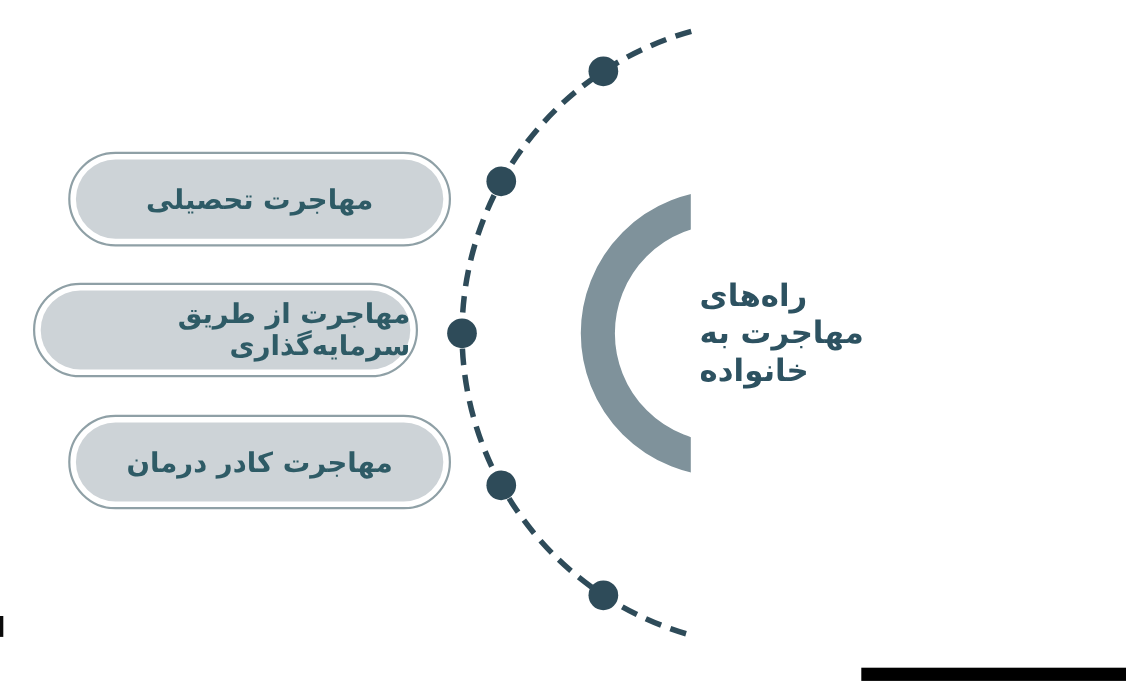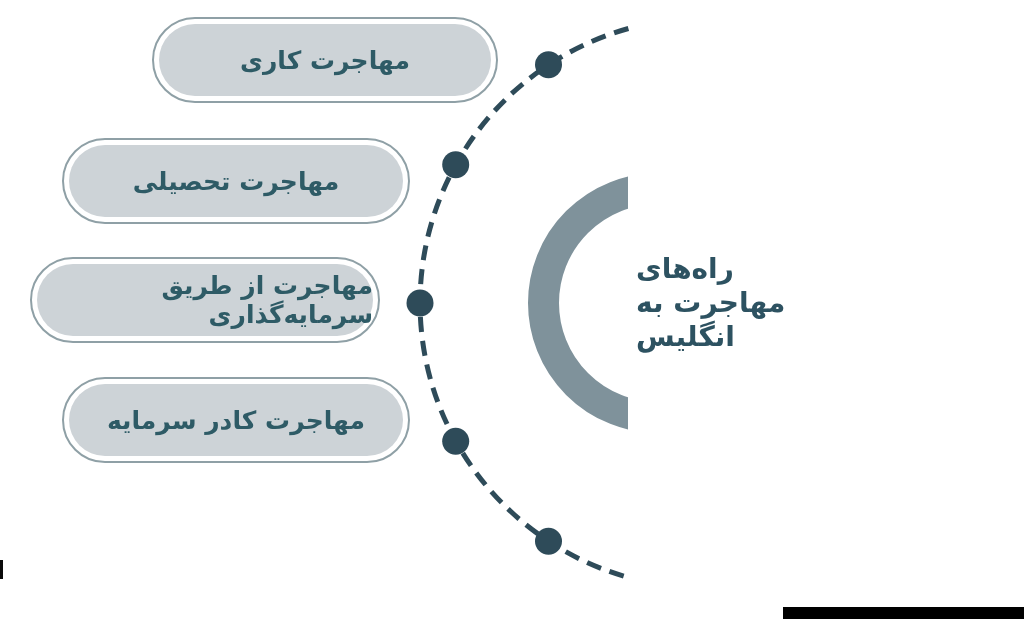--- a/index.html
+++ b/index.html
@@ -101,37 +101,34 @@
 
     <path d="M 628.4 28.5 A 285 285 0 0 0 628.4 577.5" fill="none" stroke="#2e4b59" stroke-width="5" stroke-dasharray="15 9"></path>
 
     <circle cx="548.5" cy="64.8" r="13.5" fill="#2e4b59"></circle>
     <circle cx="455.7" cy="164.8" r="13.5" fill="#2e4b59"></circle>
     <circle cx="420.0" cy="303.0" r="13.5" fill="#2e4b59"></circle>
     <circle cx="455.7" cy="441.2" r="13.5" fill="#2e4b59"></circle>
     <circle cx="548.5" cy="541.2" r="13.5" fill="#2e4b59"></circle>
   </svg>
 
-  <div class="pill pill-1">
-    <div class="pill-inner">مهاجرت کاری</div>
-  </div>
 
   <div class="pill pill-3">
     <div class="pill-inner">مهاجرت از طریق سرمایه‌گذاری</div>
   </div>
 
   <div class="pill pill-2">
     <div class="pill-inner">مهاجرت تحصیلی</div>
   </div>
 
   <div class="pill pill-4">
-    <div class="pill-inner">مهاجرت کادر سرمایه</div>
+    <div class="pill-inner">مهاجرت کادر درمان</div>
   </div>
 
 
   <div class="center-title">راه‌های
 مهاجرت به
-انگلیس</div>
+خانواده</div>
 
   <div class="black-bar"></div>
   <div class="edge-mark"></div>
 
 </div>
 
 </body></html>

